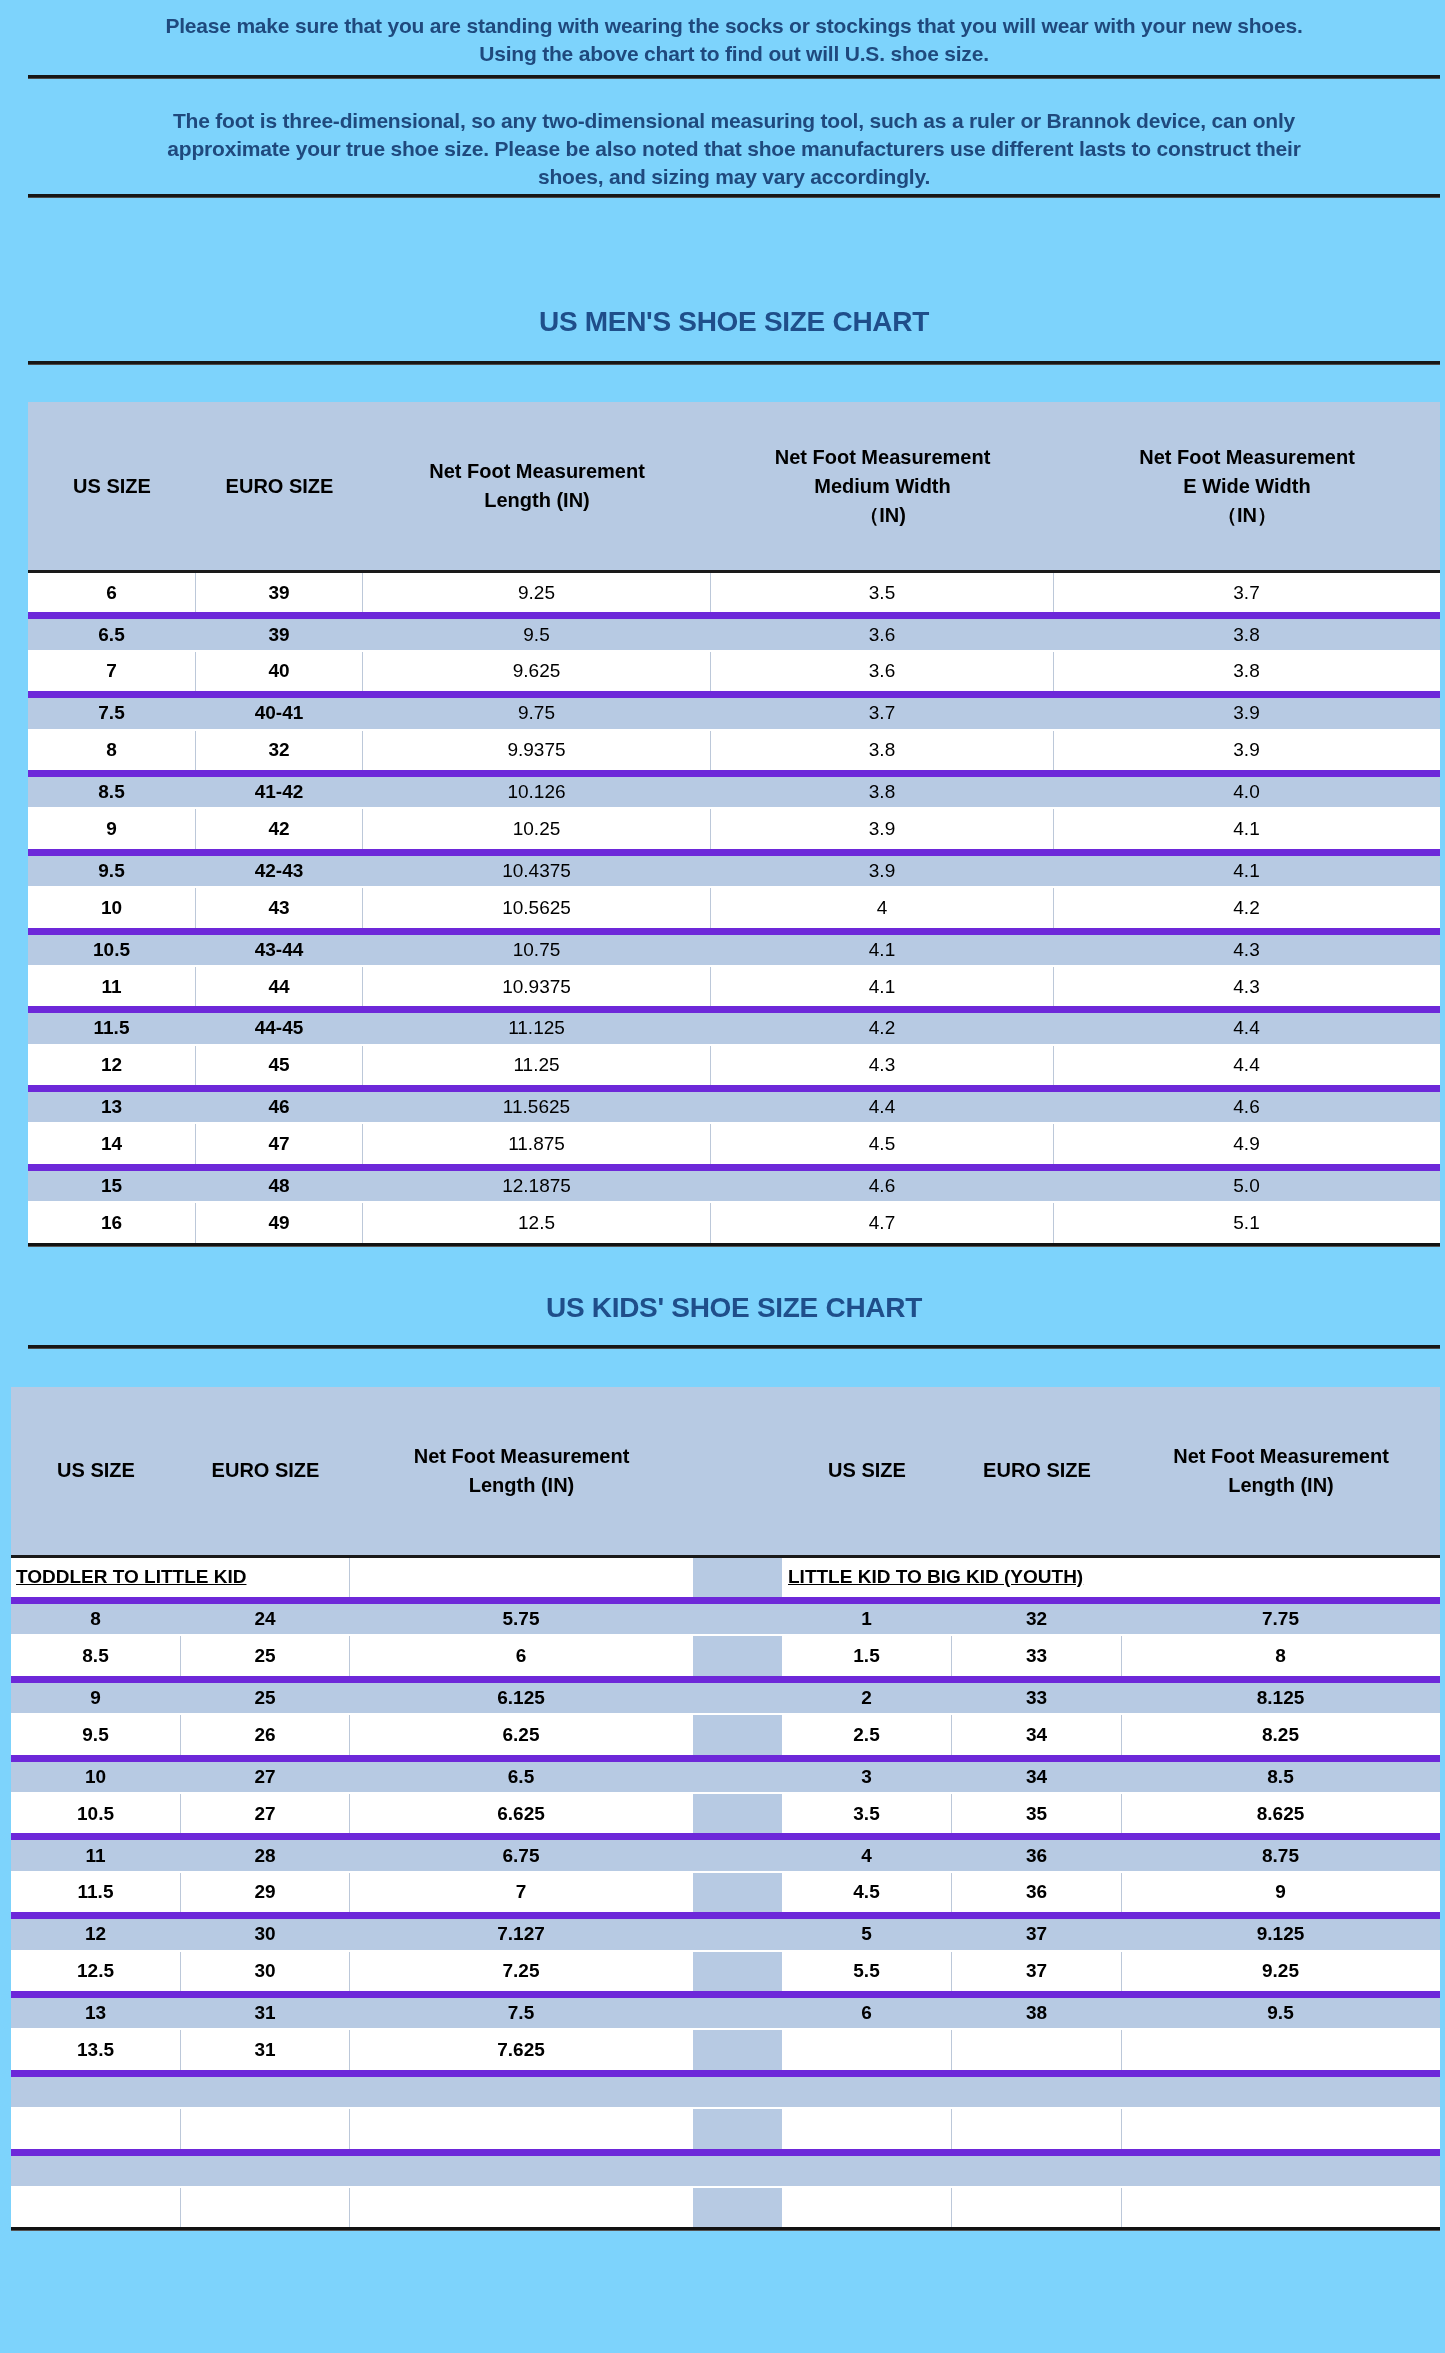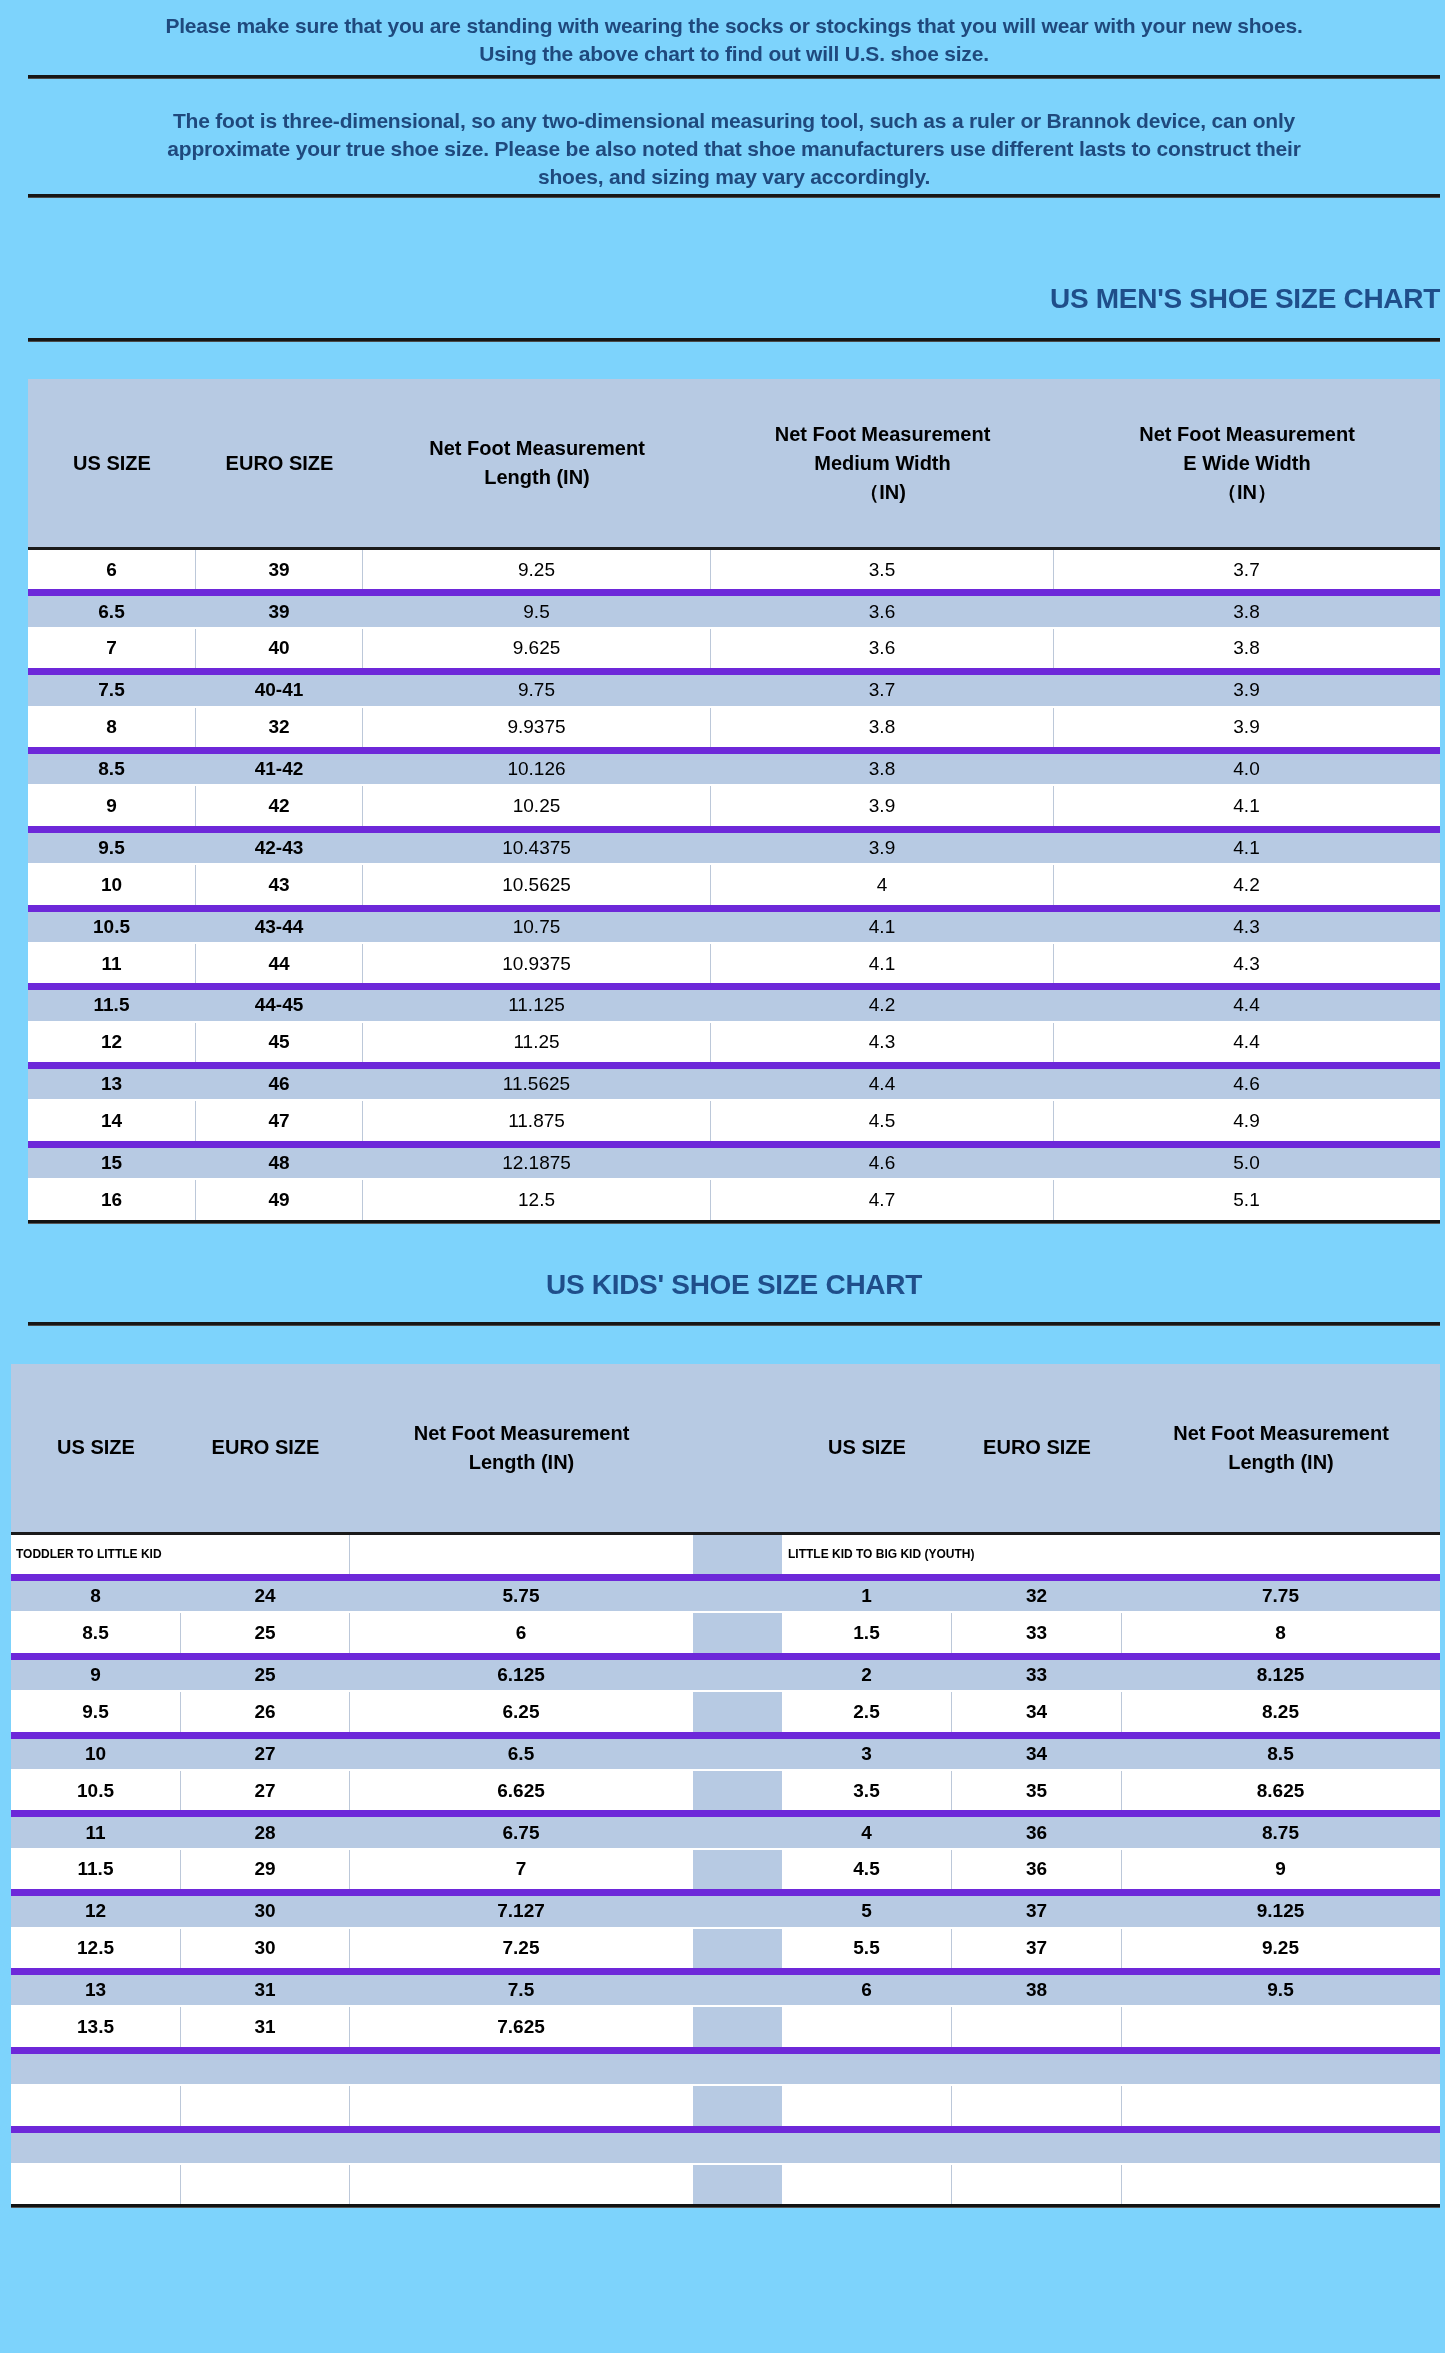--- a/index.html
+++ b/index.html
@@ -34,21 +34,21 @@
   .rule-3 { margin-top:24px; }
   .rule-4 { margin-top:22px; }
 
   
   .chart-title {
     text-align:center;
     font-size:28px; line-height:30px; font-weight:bold;
     color:#1F4E8A;
     letter-spacing:-0.3px;
   }
-  .title-mens { margin-top:86px;text-align:right; }
+  .title-mens { margin-top:109px; }
   .title-kids { margin-top:46px; }
 
   
   .tbl { width:100%; }
   .thead {
     display:flex;
     background:#B7CAE3;
     border-bottom:3px solid #1a1a1a;
     height:171px;
   }
@@ -95,22 +95,23 @@
   .kids-table .k3 { width:170px; }
   .kids-table .k4 { width:170px; }
   .kids-table .k5 { width:318px; }
   .kids-table .row .cell { font-weight:bold; }
   .kids-table .row.blue .ksp { border:none; }
 
   
   .section-row { display:flex; height:39.4px; background:#ffffff; }
   .section-cell {
     display:flex; align-items:center;
-    font-size:12px; font-weight:bold; color:#000;
+    font-size:19px; font-weight:bold; color:#000;
     border-right:1px solid transparent;
+    text-decoration:underline;
   }
   .section-cell.left  { width:339px; padding-left:5px; border-right-color:#bcc8d9; }
   .section-cell.mid   { width:343px; }
   .section-cell.right { width:658px; padding-left:6px; }
 </style>
 </head>
 <body>
 
 <div class="page">
   <div class="content">

